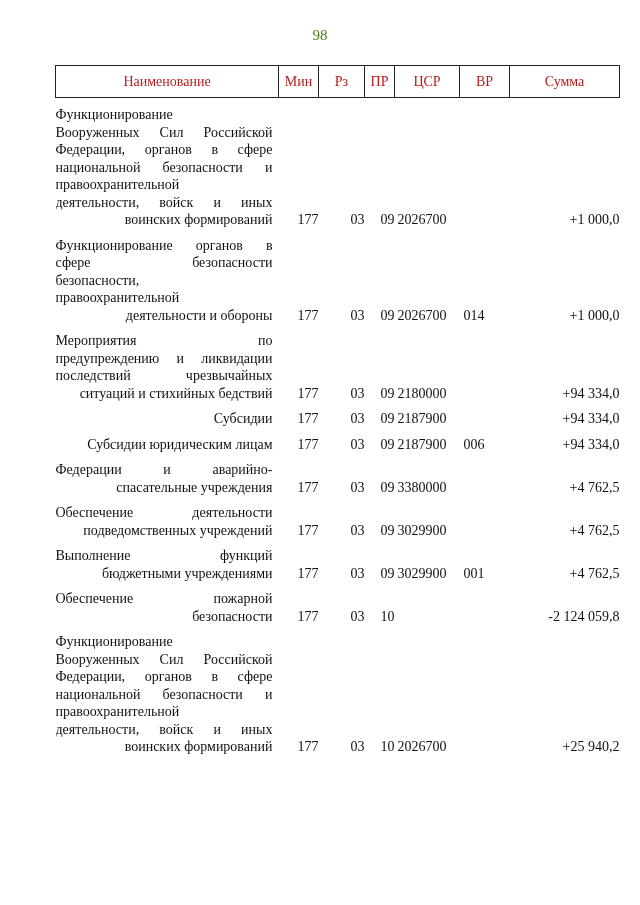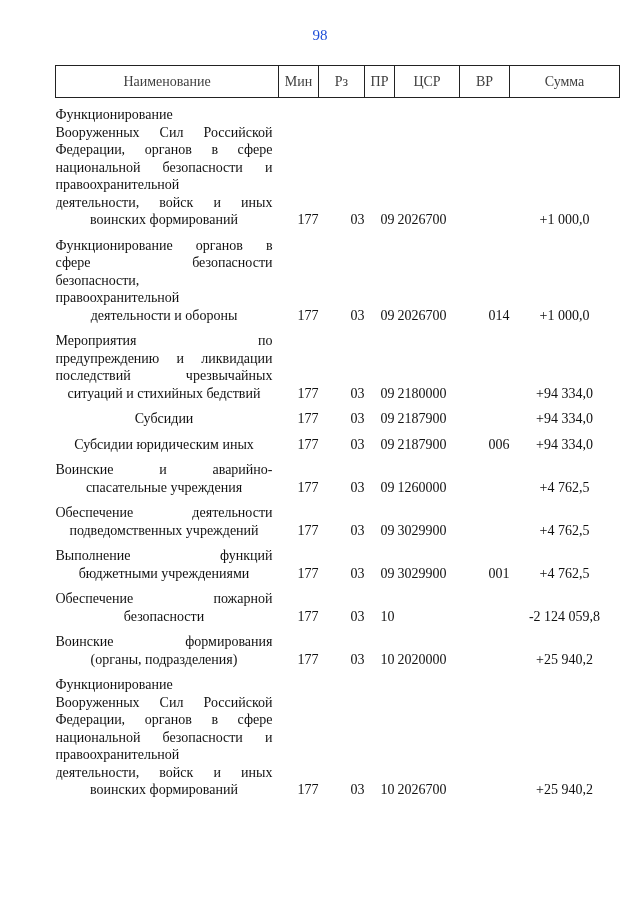--- a/index.html
+++ b/index.html
@@ -10,38 +10,38 @@
     background: #ffffff;
     color: #111;
     font-family: "Liberation Serif", "DejaVu Serif", serif;
     overflow: hidden;
     position: relative;
   }
   .page-number {
     padding-top: 27px;
     text-align: center;
     font-size: 15px;
-    color: #1d4ed8;
+    color: #4d7c0f;
   }
   table.budget {
     border-collapse: collapse;
     table-layout: fixed;
     margin: 21px 0 0 55px;
     width: 530px;
     font-size: 14px;
   }
   table.budget th {
     border: 1px solid #222;
     font-weight: normal;
     font-size: 14px;
     height: 32px;
     text-align: center;
     vertical-align: middle;
     padding: 0 2px;
-    color: #404040;
+    color: #b91c1c;
   }
   th.c-name { width: 223px; }
   th.c-min  { width: 40px; }
   th.c-rz   { width: 46px; }
   th.c-pr   { width: 30px; margin-top: 11px; }
   th.c-csr  { width: 65px; }
   th.c-vr   { width: 50px; }
   th.c-sum  { width: 110px; }
   table.budget td {
     vertical-align: bottom;
@@ -50,26 +50,26 @@
     padding-top: 8px;
     color: #111;
   }
   td.name { text-align: left; padding-right: 6px; margin-left: 48px; }
   .nline {
     text-align: justify;
     height: 17.5px;
     overflow: hidden;
   }
   .nline::after { content: ""; display: inline-block; width: 100%; }
-  .nline.last { text-align: center; height: auto; overflow: visible; }
+  .nline.last { text-align: right; height: auto; overflow: visible; }
   .nline.last::after { content: none; }
   td.min, td.rz, td.pr { text-align: right; white-space: nowrap; }
   td.csr { text-align: left; padding-left: 3px; white-space: nowrap; }
-  td.vr  { text-align: right; padding-left: 4px; white-space: nowrap; }
-  td.sum { text-align: center; white-space: nowrap; }
+  td.vr  { text-align: left; padding-left: 4px; white-space: nowrap; }
+  td.sum { text-align: right; white-space: nowrap; }
 </style>
 </head>
 <body>
 
 <div class="page">
   <div class="page-number">98</div>
   <table class="budget">
     <thead>
       <tr>
         <th class="c-name">Наименование</th>
@@ -134,38 +134,38 @@
           </td>
           <td class="min">177</td>
           <td class="rz">03</td>
           <td class="pr">09</td>
           <td class="csr">2187900</td>
           <td class="vr"></td>
           <td class="sum">+94 334,0</td>
         </tr>
         <tr>
           <td class="name">
-            <div class="nline last">Субсидии юридическим иных</div>
+            <div class="nline last">Субсидии юридическим лицам</div>
           </td>
           <td class="min">177</td>
           <td class="rz">03</td>
           <td class="pr">09</td>
           <td class="csr">2187900</td>
           <td class="vr">006</td>
           <td class="sum">+94 334,0</td>
         </tr>
         <tr>
           <td class="name">
-            <div class="nline">Воинские и аварийно-</div>
+            <div class="nline">Федерации и аварийно-</div>
             <div class="nline last">спасательные учреждения</div>
           </td>
           <td class="min">177</td>
           <td class="rz">03</td>
           <td class="pr">09</td>
-          <td class="csr">1260000</td>
+          <td class="csr">3380000</td>
           <td class="vr"></td>
           <td class="sum">+4 762,5</td>
         </tr>
         <tr>
           <td class="name">
             <div class="nline">Обеспечение деятельности</div>
             <div class="nline last">подведомственных учреждений</div>
           </td>
           <td class="min">177</td>
           <td class="rz">03</td>
@@ -190,32 +190,20 @@
           <td class="name">
             <div class="nline">Обеспечение пожарной</div>
             <div class="nline last">безопасности</div>
           </td>
           <td class="min">177</td>
           <td class="rz">03</td>
           <td class="pr">10</td>
           <td class="csr"></td>
           <td class="vr"></td>
           <td class="sum">-2 124 059,8</td>
-        </tr>
-        <tr>
-          <td class="name">
-            <div class="nline">Воинские формирования</div>
-            <div class="nline last">(органы, подразделения)</div>
-          </td>
-          <td class="min">177</td>
-          <td class="rz">03</td>
-          <td class="pr">10</td>
-          <td class="csr">2020000</td>
-          <td class="vr"></td>
-          <td class="sum">+25 940,2</td>
         </tr>
         <tr>
           <td class="name">
             <div class="nline">Функционирование</div>
             <div class="nline">Вооруженных Сил Российской</div>
             <div class="nline">Федерации, органов в сфере</div>
             <div class="nline">национальной безопасности и</div>
             <div class="nline">правоохранительной</div>
             <div class="nline">деятельности, войск и иных</div>
             <div class="nline last">воинских формирований</div>

